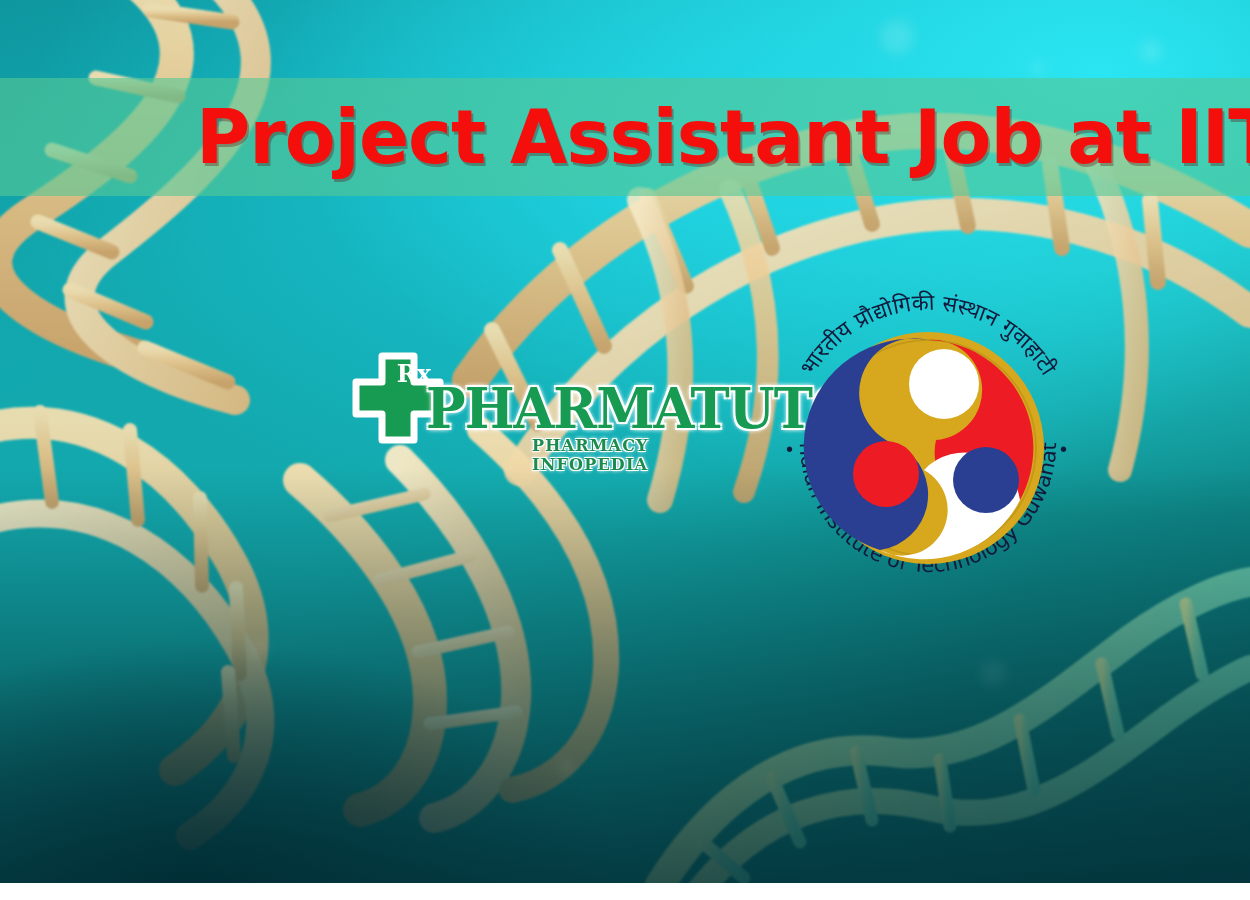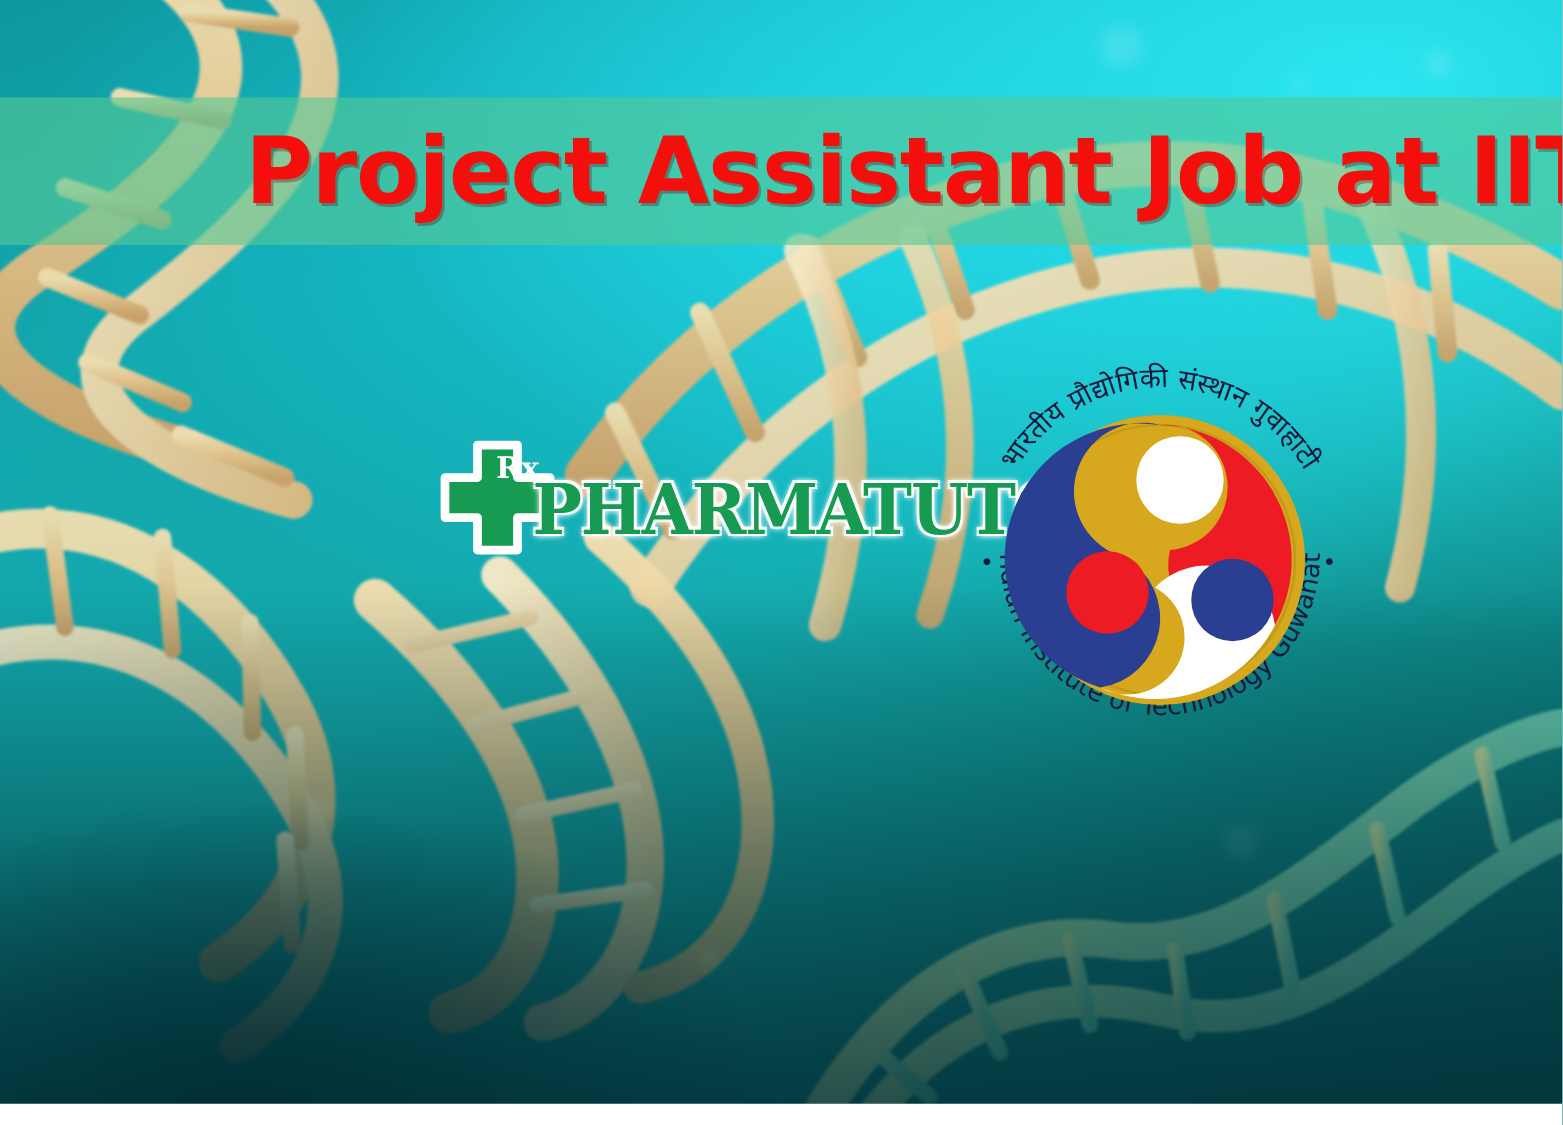--- a/index.html
+++ b/index.html
@@ -205,20 +205,21 @@
 
   <div class="band"></div>
   <div class="band-title">Project Assistant Job at IIT</div>
 
   <div class="pt-logo">
     <svg class="pt-cross" viewBox="0 0 92 92">
       <path d="M30 4 H62 V30 H88 V62 H62 V88 H30 V62 H4 V30 H30 Z" fill="#179b52" stroke="#ffffff" stroke-width="7" stroke-linejoin="round"></path>
       <text x="62" y="30" font-family="DejaVu Serif, Liberation Serif, serif" font-size="24" font-weight="bold" fill="#ffffff" text-anchor="middle">Rx</text>
     </svg>
     <div class="pt-word">PHARMATUTOR</div>
+    <div class="pt-tag">PHARMACY INFOPEDIA</div>
   </div>
 
   <svg class="iit-seal" viewBox="0 0 312 312">
     <defs>
       <path id="arcTop" d="M 22,156 A 134,134 0 0 1 290,156" fill="none"></path>
       <path id="arcBottom" d="M 28,156 A 128,128 0 0 0 284,156" fill="none"></path>
     </defs>
 
     <text font-family="DejaVu Sans, Liberation Sans, sans-serif" font-size="22" fill="#111a3a">
       <textPath href="#arcTop" startOffset="50%" text-anchor="middle">भारतीय प्रौद्योगिकी संस्थान गुवाहाटी</textPath>

